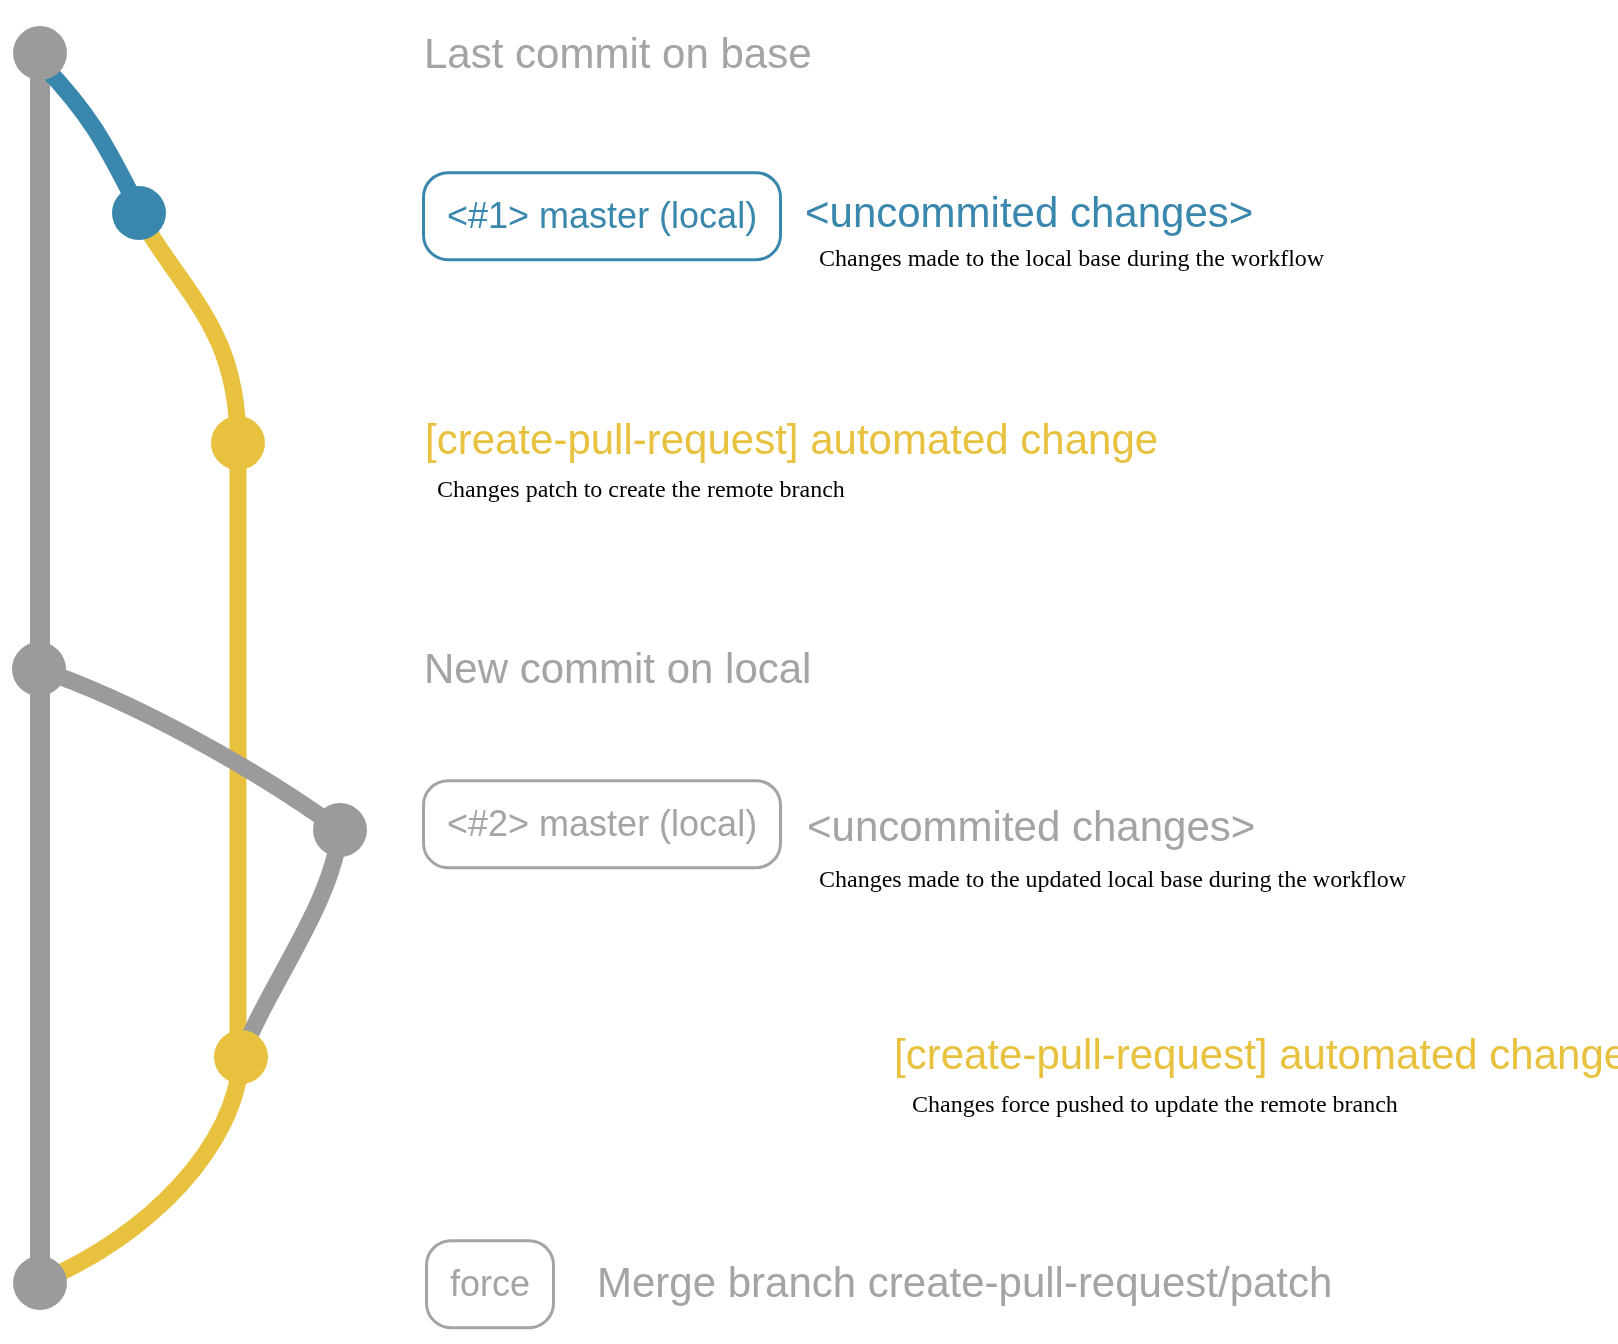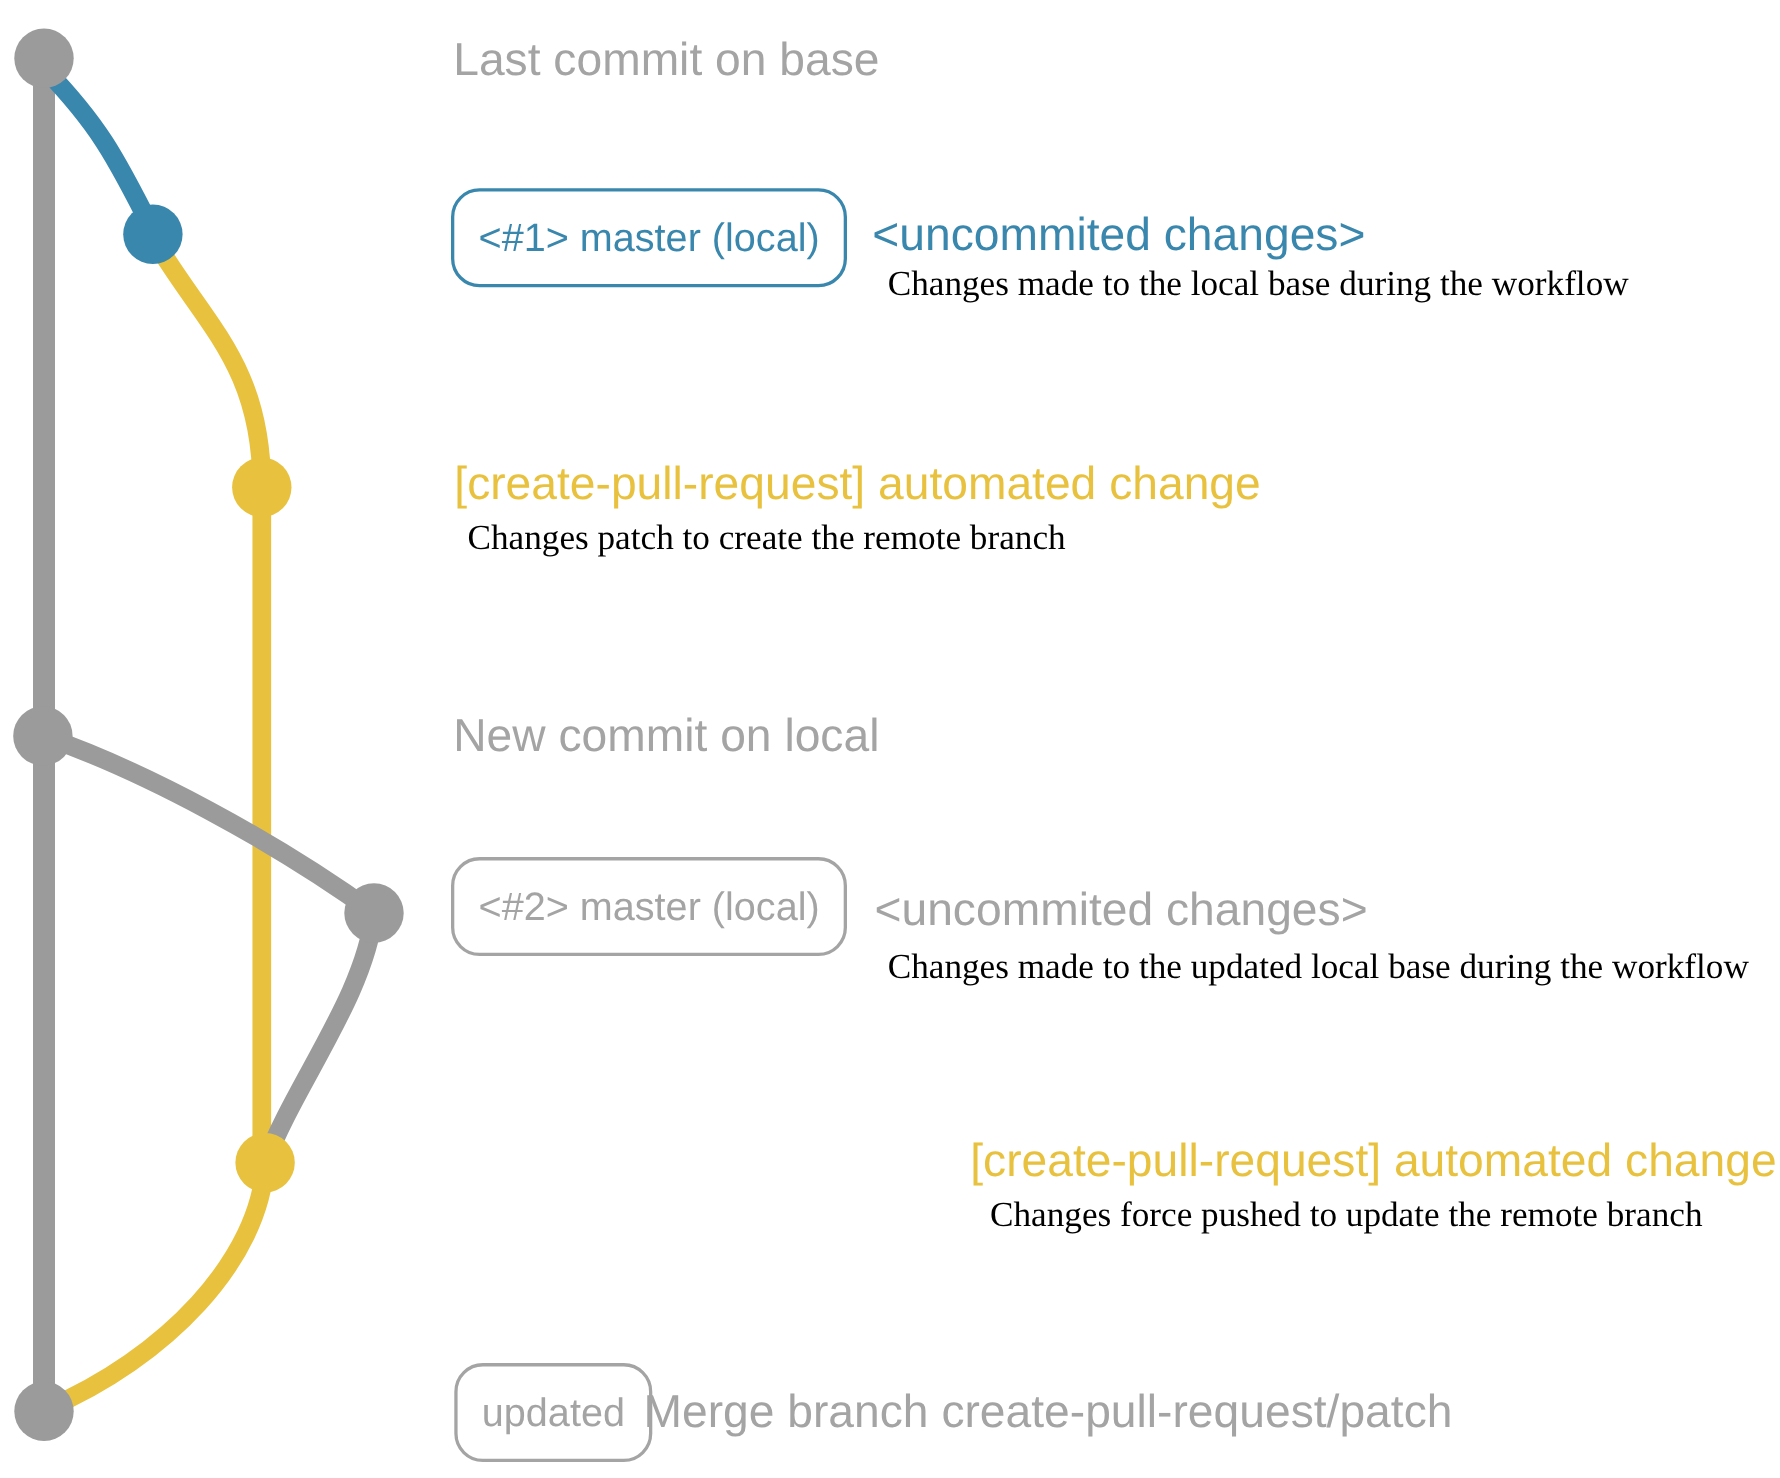--- a/index.html
+++ b/index.html
@@ -32,20 +32,21 @@
   .w20 { stroke-width: 20; }
   .w17 { stroke-width: 17; }
   .dot-gray   { fill: var(--gray_line); }
   .dot-blue   { fill: var(--blue); }
   .dot-yellow { fill: var(--yellow); }
 
   .abs {
     position: absolute;
     transform: translateY(-50%);
     white-space: nowrap;
+    margin-left: 12px;
   }
   .annotation {
     font-size: 42px;
     color: var(--gray_text);
   }
   .msg {
     font-size: 42px;
   }
   .msg-blue   { color: var(--blue); }
   .msg-yellow { color: var(--yellow); }
@@ -56,21 +57,21 @@
     line-height: 1.1;
     padding: 22px 22px;
     border: 3px solid;
     border-radius: 26px;
   }
   .badge-blue   { color: var(--blue);      border-color: var(--blue); }
   .badge-gray   { color: var(--gray_text); border-color: var(--gray_text); }
   .badge-yellow { color: var(--yellow);    border-color: var(--yellow); }
   .note {
     font-family: "Liberation Serif", serif;
-    font-size: 32px;
+    font-size: 24px;
     color: var(--text_black);
   }
 </style>
 </head>
 <body>
 
 <div class="canvas">
 
   <svg class="graph" width="1618" height="1344" viewBox="0 0 1618 1344">
 
@@ -105,16 +106,16 @@
 
   <div class="abs annotation" style="left:412px; top:669px;">New commit on local</div>
 
   <div class="abs badge badge-gray" style="left:410px; top:824px;text-align:right;">&lt;#2&gt; master (local)</div>
   <div class="abs msg msg-gray" style="left:795px; top:827px;">&lt;uncommited changes&gt;</div>
   <div class="abs note" style="left:807px; top:879px;">Changes made to the updated local base during the workflow</div>
 
   <div class="abs msg msg-yellow" style="left:882px; top:1055px;">[create-pull-request] automated change</div>
   <div class="abs note" style="left:900px; top:1104px;">Changes force pushed to update the remote branch</div>
 
-  <div class="abs badge badge-gray" style="left:413px; top:1284px;">updated</div>
+  <div class="abs badge badge-gray" style="left:413px; top:1284px;">force</div>
   <div class="abs msg msg-gray" style="left:585px; top:1283px;">Merge branch create-pull-request/patch</div>
 
 </div>
 
 </body></html>

